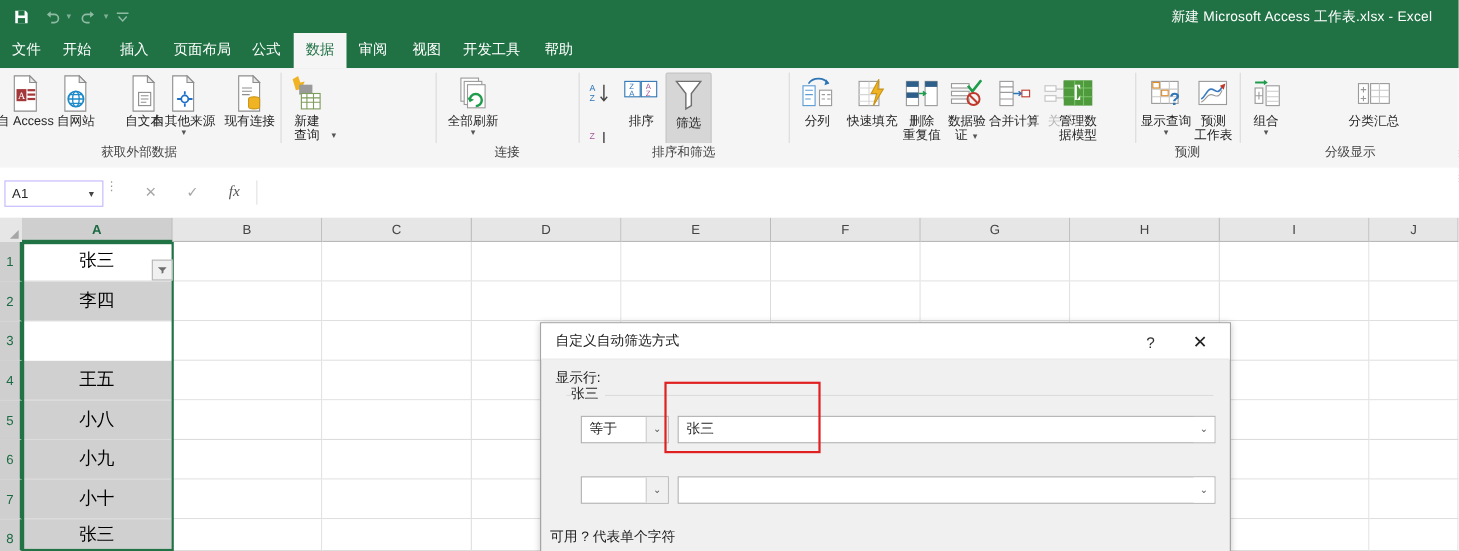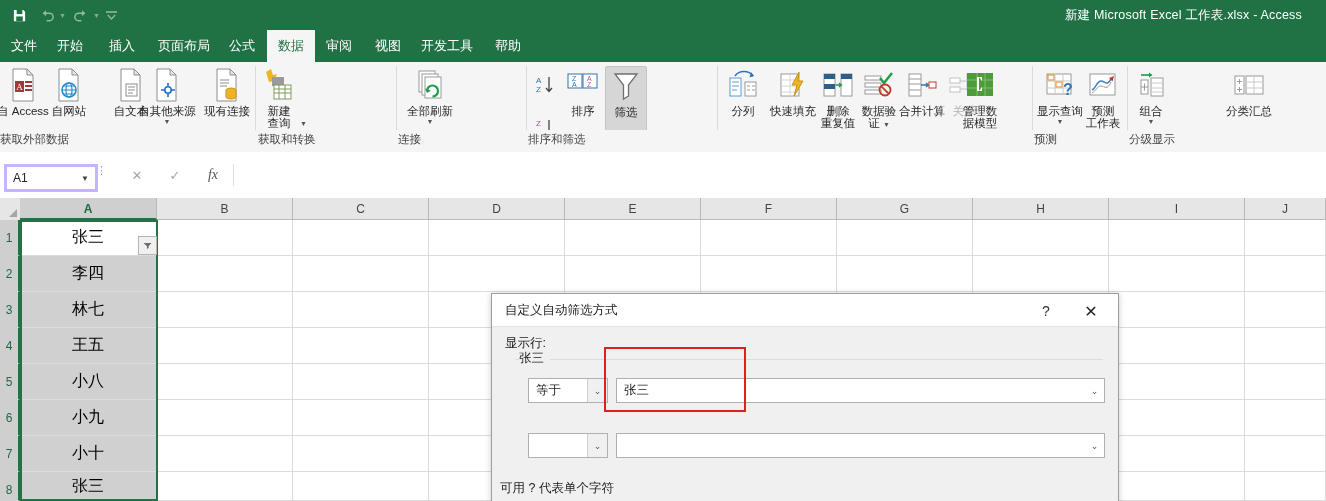--- a/index.html
+++ b/index.html
@@ -22,39 +22,39 @@
   .doc-title{
     position:absolute;right:24px;top:0;height:30px;line-height:30px;
     color:#ffffff;font-size:12.5px;letter-spacing:.2px;
   }
   
   .tabstrip{
     position:absolute;left:0;top:30px;width:1326px;height:32px;background:#207245;
   }
   .tab{
     position:absolute;top:0;height:32px;line-height:32px;
-    color:#ffffff;font-size:13px;padding:0 11px;cursor:default;white-space:nowrap;
+    color:#ffffff;font-size:13px;padding:0 11px;cursor:default;white-space:nowrap;font-family:Liberation Mono, monospace;
   }
   .tab.active{background:#f5f5f5;color:#207245;}
   .tellme{
     position:absolute;top:0;height:32px;line-height:32px;color:#fff;font-size:12.5px;
     display:flex;align-items:center;gap:5px;white-space:nowrap;
   }
   .bulb{display:inline-block;}
   
   .ribbon{
     position:absolute;left:0;top:62px;width:1326px;height:90px;
     background:#f5f5f5;border-bottom:1px solid #d4d4d4;
   }
   .grplabels{
     position:absolute;left:0;top:130px;width:1326px;height:22px;background:#f5f5f5;
   }
   .grplabel{
     position:absolute;top:0;height:22px;line-height:18px;
-    font-size:11.5px;color:#444;
+    text-align:center;font-size:11.5px;color:#444;
   }
   .grpsep{position:absolute;top:4px;width:1px;height:118px;background:#dadada;}
   .btn-big{
     position:absolute;top:4px;width:58px;
     display:flex;flex-direction:column;align-items:center;
     font-size:11.5px;color:#262626;text-align:center;line-height:13px;cursor:default;
   }
   .btn-big .ic{height:36px;display:flex;align-items:flex-end;justify-content:center;margin-bottom:3px;}
   .btn-big.sel{background:#d6d6d6;border:1px solid #c4c4c4;border-radius:2px;}
   .btn-small{
@@ -64,21 +64,21 @@
   .disabled{color:#b4b4b4;}
   .caret{font-size:7px;line-height:7px;color:#555;}
   .lbl{white-space:nowrap;}
   
   .fbar{
     position:absolute;left:0;top:152px;width:1326px;height:46px;
     background:#ffffff;border-bottom:1px solid #d4d4d4;
   }
   .namebox{
     position:absolute;left:4px;top:164px;width:82px;height:22px;
-    background:#fff;border:3px solid #c4b5fd;
+    background:#fff;border:1px solid #c4b5fd;
     display:flex;align-items:center;padding-left:6px;font-size:12px;
   }
   .namebox .caret{margin-left:auto;margin-right:6px;font-size:8px;color:#444;}
   .fdots{position:absolute;left:96px;top:166px;color:#9a9a9a;font-size:11px;letter-spacing:0;line-height:8px;}
   .fbtns{position:absolute;left:118px;top:164px;height:22px;display:flex;align-items:center;gap:0;}
   .fbtn{width:38px;height:22px;display:flex;align-items:center;justify-content:center;color:#a6a6a6;font-size:13px;}
   .fxi{font-style:italic;font-family:"Liberation Serif",serif;font-size:14px;color:#555;}
   .finput{
     position:absolute;left:233px;top:164px;width:1088px;height:22px;
     border-left:1px solid #e0e0e0;background:#fff;
@@ -166,21 +166,21 @@
           <path d="M9.5 1.8 13.2 5 9.5 8.2z" fill="#8fbba4"></path>
         </svg>
     </div>
     <span class="qat-caret">▼</span>
     <div class="qat-btn dim" style="width:20px;">
       <svg width="11" height="9" viewBox="0 0 11 9">
           <path d="M0 1h11M1.8 4l3.7 4 3.7-4" stroke="#8fbba4" stroke-width="1.3" fill="none"></path>
         </svg>
     </div>
   </div>
-  <div class="doc-title">新建 Microsoft Excel 工作表.xlsx  -  Access</div>
+  <div class="doc-title">新建 Microsoft Access 工作表.xlsx  -  Excel</div>
 </div>
 
 <div class="tabstrip">
   <div class="tab" style="left:0px">文件</div>
   <div class="tab" style="left:46px">开始</div>
   <div class="tab" style="left:98px">插入</div>
   <div class="tab" style="left:147px">页面布局</div>
   <div class="tab" style="left:218px">公式</div>
   <div class="tab active" style="left:267px">数据</div>
   <div class="tab" style="left:315px">审阅</div>
@@ -576,21 +576,20 @@
           <rect x="5" y="2" width="9" height="10" fill="#fff" stroke="#c2c2c2"></rect>
           <path d="M5 5.5h9M5 9h9" stroke="#c2c2c2"></path>
         </svg>
     </span>
     <span>隐藏明</span>
   </div>
 </div>
 
 <div class="grplabels">
   <div class="grplabel" style="left:0px;width:253px">获取外部数据</div>
-  <div class="grplabel" style="left:258px;width:136px">获取和转换</div>
   <div class="grplabel" style="left:398px;width:126px">连接</div>
   <div class="grplabel" style="left:528px;width:187px">排序和筛选</div>
   <div class="grplabel" style="left:1034px;width:91px">预测</div>
   <div class="grplabel" style="left:1129px;width:197px">分级显示</div>
 </div>
 
 <div class="fbar"></div>
 <div class="namebox">
   <span>A1</span>
   <span class="caret">▼</span>
@@ -621,21 +620,20 @@
   <div class="rowhead selhead" style="top:58px;height:36px;line-height:36px">2</div>
   <div class="rowhead selhead" style="top:94px;height:36px;line-height:36px">3</div>
   <div class="rowhead selhead" style="top:130px;height:36px;line-height:36px">4</div>
   <div class="rowhead selhead" style="top:166px;height:36px;line-height:36px">5</div>
   <div class="rowhead selhead" style="top:202px;height:36px;line-height:36px">6</div>
   <div class="rowhead selhead" style="top:238px;height:36px;line-height:36px">7</div>
   <div class="rowhead selhead" style="top:274px;height:29px;line-height:36px">8</div>
 
   <div class="cell acol active" style="left:20px;top:22px;width:137px;height:36px">张三</div>
   <div class="cell acol" style="left:20px;top:58px;width:137px;height:36px">李四</div>
-  <div class="cell acol" style="left:20px;top:94px;width:137px;height:36px">林七</div>
   <div class="cell acol" style="left:20px;top:166px;width:137px;height:36px">小八</div>
   <div class="cell acol" style="left:20px;top:130px;width:137px;height:36px">王五</div>
   <div class="cell acol" style="left:20px;top:202px;width:137px;height:36px">小九</div>
   <div class="cell acol" style="left:20px;top:238px;width:137px;height:36px">小十</div>
   <div class="cell acol" style="left:20px;top:274px;width:137px;height:29px;align-items:flex-start;padding-top:4px">张三</div>
 
   <div class="cell" style="left:157px;top:22px;width:136px;height:36px"></div>
   <div class="cell" style="left:293px;top:22px;width:136px;height:36px"></div>
   <div class="cell" style="left:429px;top:22px;width:136px;height:36px"></div>
   <div class="cell" style="left:565px;top:22px;width:136px;height:36px"></div>

